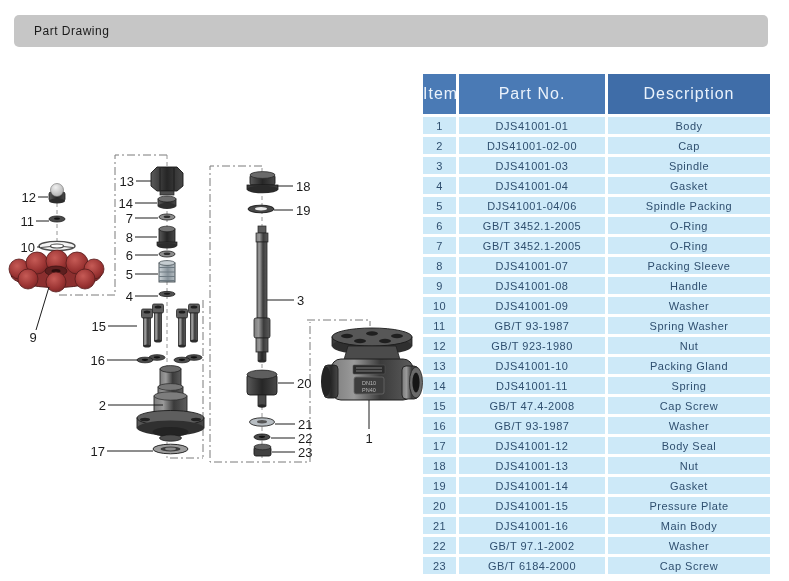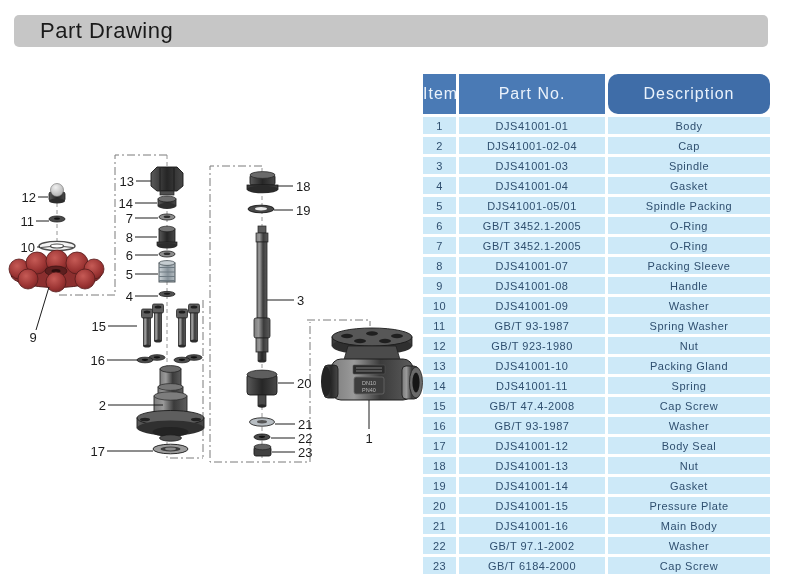--- a/index.html
+++ b/index.html
@@ -15,35 +15,35 @@
   body{
     width:789px;height:581px;position:relative;background:#ffffff;
     font-family:"Liberation Sans",sans-serif;overflow:hidden;
   }
   .title-bar{
     position:absolute;left:14px;top:15px;width:754px;height:32px;
     background:var(--title-bar-bg);border-radius:5px;
     display:flex;align-items:center;
   }
   .title-bar span{
-    margin-left:26px;font-size:22px;color:#1a1a1a;letter-spacing:.5px;
+    margin-left:20px;font-size:12px;color:#1a1a1a;letter-spacing:.5px;
   }
   svg.diagram{position:absolute;left:0;top:0;}
   .lbl{font-family:"Liberation Sans",sans-serif;font-size:13px;fill:#1c1c1c;}
   .plate-txt{font-family:"Liberation Sans",sans-serif;font-size:5.5px;fill:#b9b9b9;}
   .table-wrap{position:absolute;left:420px;top:71px;width:353px;}
   table.parts{
     border-collapse:separate;border-spacing:3px;width:353px;table-layout:fixed;
   }
   table.parts th{
     background:var(--header-bg);color:var(--header-text);
     font-size:16px;font-weight:normal;letter-spacing:1px;
     height:40px;text-align:center;padding:0;
   }
-  table.parts th.th-desc{background:var(--header-desc-bg);border-radius:10px;}
+  table.parts th.th-desc{background:var(--header-desc-bg);}
   table.parts td{
     background:var(--row-bg);color:var(--row-text);
     font-size:11px;letter-spacing:.5px;height:17px;
     text-align:center;padding:0;white-space:nowrap;overflow:hidden;
   }
 </style>
 </head>
 <body>
 
 <div class="title-bar">
@@ -330,39 +330,39 @@
     <tbody>
 
         <tr>
           <td>1</td>
           <td>DJS41001-01</td>
           <td>Body</td>
         </tr>
 
         <tr>
           <td>2</td>
-          <td>DJS41001-02-04</td>
+          <td>DJS41001-02-00</td>
           <td>Cap</td>
         </tr>
 
         <tr>
           <td>3</td>
           <td>DJS41001-03</td>
           <td>Spindle</td>
         </tr>
 
         <tr>
           <td>4</td>
           <td>DJS41001-04</td>
           <td>Gasket</td>
         </tr>
 
         <tr>
           <td>5</td>
-          <td>DJS41001-05/01</td>
+          <td>DJS41001-04/06</td>
           <td>Spindle Packing</td>
         </tr>
 
         <tr>
           <td>6</td>
           <td>GB/T 3452.1-2005</td>
           <td>O-Ring</td>
         </tr>
 
         <tr>

